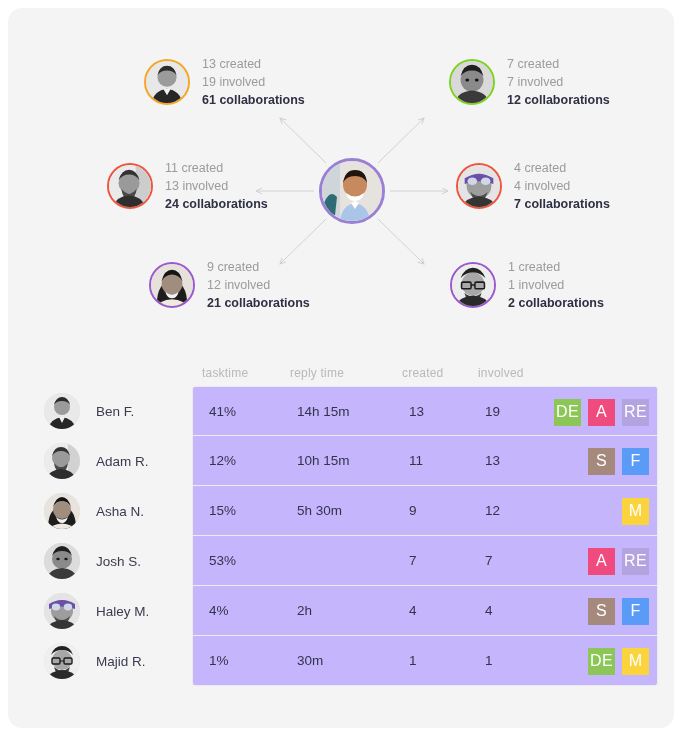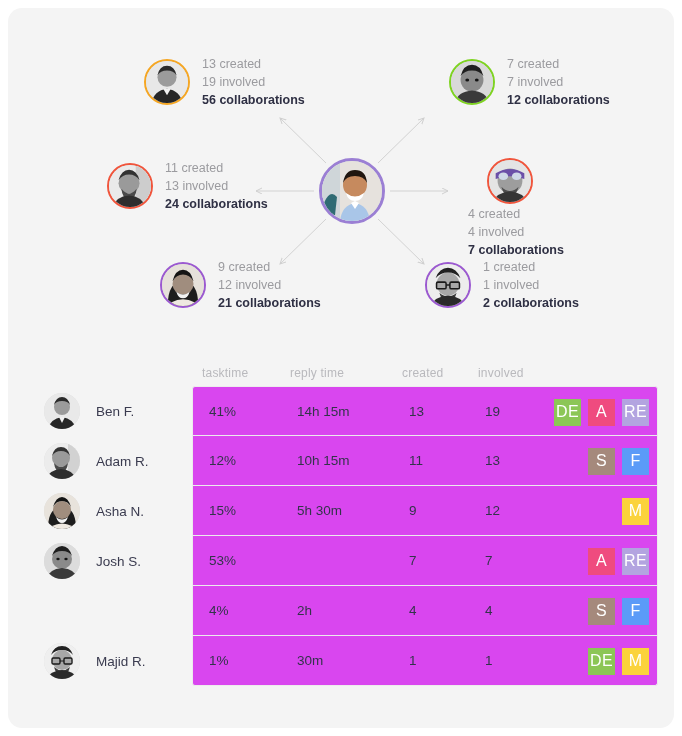--- a/index.html
+++ b/index.html
@@ -142,21 +142,21 @@
     color: #3a3b4f;
     white-space: nowrap;
   }
 
   .card {
     position: absolute;
     left: 184px;
     top: 0;
     width: 466px;
     height: 50px;
-    background: #d946ef;
+    background: #c4b5fd;
     box-sizing: border-box;
     border-left: 1px solid #ececec;
     border-right: 1px solid #ececec;
     border-bottom: 1px solid #ececec;
   }
   .row:first-child .card {
     border-top: 1px solid #ececec;
     border-top-left-radius: 3px;
     border-top-right-radius: 3px;
   }
@@ -244,21 +244,21 @@
           <rect width="44" height="44" fill="#e8e8e8"></rect>
           <circle cx="22" cy="17" r="10" fill="#9b9b9b"></circle>
           <path d="M12 15 q2 -10 10 -10 q8 0 10 10 q-3 -5 -10 -5 q-7 0 -10 5z" fill="#2b2b2b"></path>
           <path d="M6 44 q2 -13 16 -15 q14 2 16 15z" fill="#262626"></path>
           <path d="M18 29 l4 7 l4 -7z" fill="#f0f0f0"></path>
         </svg>
       </div>
       <div class="stats">
         <div class="stat-line">13 created</div>
         <div class="stat-line">19 involved</div>
-        <div class="stat-line total">56 collaborations</div>
+        <div class="stat-line total">61 collaborations</div>
       </div>
     </div>
 
     <div class="node" style="left:441px; top:46px;">
       <div class="avatar" style="width:46px;height:46px;border:2.5px solid #7ed321;">
         <svg class="ph" viewBox="0 0 44 44" preserveAspectRatio="xMidYMid slice">
           <rect width="44" height="44" fill="#d9d9d9"></rect>
           <circle cx="22" cy="20" r="12" fill="#8a8a8a"></circle>
           <path d="M10 16 q3 -12 12 -12 q9 0 12 12 q-4 -6 -12 -6 q-8 0 -12 6z" fill="#1f1f1f"></path>
           <path d="M4 44 q3 -12 18 -13 q15 1 18 13z" fill="#3a3a3a"></path>
@@ -284,58 +284,58 @@
           <path d="M4 44 q3 -11 17 -12 q14 1 17 12z" fill="#2e2e2e"></path>
         </svg>
       </div>
       <div class="stats">
         <div class="stat-line">11 created</div>
         <div class="stat-line">13 involved</div>
         <div class="stat-line total">24 collaborations</div>
       </div>
     </div>
 
-    <div class="node" style="left:448px; top:150px;flex-direction:column;">
+    <div class="node" style="left:448px; top:150px;">
       <div class="avatar" style="width:46px;height:46px;border:2.5px solid #f0553c;">
         <svg class="ph" viewBox="0 0 44 44" preserveAspectRatio="xMidYMid slice">
           <rect width="44" height="44" fill="#e4e4e4"></rect>
           <circle cx="22" cy="22" r="13" fill="#9d9d9d"></circle>
           <path d="M7 14 q15 -9 30 0 l0 6 q-15 -6 -30 0z" fill="#6b4fa8"></path>
           <ellipse cx="15" cy="17" rx="5" ry="4" fill="#cfd8e8"></ellipse>
           <ellipse cx="29" cy="17" rx="5" ry="4" fill="#cfd8e8"></ellipse>
           <path d="M13 28 q9 9 18 0 q-2 9 -9 9 q-7 0 -9 -9z" fill="#4d4d4d"></path>
           <path d="M4 44 q4 -10 18 -11 q14 1 18 11z" fill="#353535"></path>
         </svg>
       </div>
       <div class="stats">
         <div class="stat-line">4 created</div>
         <div class="stat-line">4 involved</div>
         <div class="stat-line total">7 collaborations</div>
       </div>
     </div>
 
-    <div class="node" style="left:152px; top:249px;">
+    <div class="node" style="left:141px; top:249px;">
       <div class="avatar" style="width:46px;height:46px;border:2.5px solid #9b59d0;">
         <svg class="ph" viewBox="0 0 44 44" preserveAspectRatio="xMidYMid slice">
           <rect width="44" height="44" fill="#e6e1da"></rect>
           <path d="M6 44 q0 -26 16 -26 q16 0 16 26z" fill="#1d1d1d"></path>
           <circle cx="22" cy="21" r="11" fill="#a08d7e"></circle>
           <path d="M11 18 q3 -12 11 -12 q8 0 11 12 q-4 -7 -11 -7 q-7 0 -11 7z" fill="#141414"></path>
           <path d="M15 29 q7 6 14 0 q-2 7 -7 7 q-5 0 -7 -7z" fill="#f2f2f2"></path>
           <path d="M10 40 q12 -6 24 0 l0 4 l-24 0z" fill="#efe9e1"></path>
         </svg>
       </div>
       <div class="stats">
         <div class="stat-line">9 created</div>
         <div class="stat-line">12 involved</div>
         <div class="stat-line total">21 collaborations</div>
       </div>
     </div>
 
-    <div class="node" style="left:417px; top:249px;">
+    <div class="node" style="left:442px; top:249px;">
       <div class="avatar" style="width:46px;height:46px;border:2.5px solid #9b59d0;">
         <svg class="ph" viewBox="0 0 44 44" preserveAspectRatio="xMidYMid slice">
           <rect width="44" height="44" fill="#ededed"></rect>
           <circle cx="22" cy="21" r="12" fill="#a8a8a8"></circle>
           <path d="M9 15 q4 -11 13 -11 q9 0 13 11 q-5 -6 -13 -6 q-8 0 -13 6z" fill="#212121"></path>
           <rect x="10" y="19" width="10" height="7" rx="1.5" fill="none" stroke="#1a1a1a" stroke-width="1.6"></rect>
           <rect x="24" y="19" width="10" height="7" rx="1.5" fill="none" stroke="#1a1a1a" stroke-width="1.6"></rect>
           <line x1="20" y1="22" x2="24" y2="22" stroke="#1a1a1a" stroke-width="1.4"></line>
           <path d="M13 30 q9 8 18 0 q-2 9 -9 9 q-7 0 -9 -9z" fill="#3c3c3c"></path>
           <path d="M4 44 q4 -10 18 -11 q14 1 18 11z" fill="#2a2a2a"></path>
@@ -452,20 +452,34 @@
             <div class="cell c-tasktime">53%</div>
             <div class="cell c-created">7</div>
             <div class="cell c-involved">7</div>
             <div class="tags">
               <span class="tag" style="background:#ef4b7f">A</span>
               <span class="tag" style="background:#b3a4e0">RE</span>
             </div>
           </div>
         </div>
         <div class="row">
+          <div class="person">
+            <div class="pavatar">
+              <svg class="ph" viewBox="0 0 36 36" preserveAspectRatio="xMidYMid slice">
+                <rect width="36" height="36" fill="#e4e4e4"></rect>
+                <circle cx="18" cy="18" r="11" fill="#9d9d9d"></circle>
+                <path d="M5 11 q13 -8 26 0 l0 5 q-13 -5 -26 0z" fill="#6b4fa8"></path>
+                <ellipse cx="12" cy="14" rx="4.2" ry="3.4" fill="#cfd8e8"></ellipse>
+                <ellipse cx="24" cy="14" rx="4.2" ry="3.4" fill="#cfd8e8"></ellipse>
+                <path d="M10 23 q8 8 16 0 q-2 8 -8 8 q-6 0 -8 -8z" fill="#4d4d4d"></path>
+                <path d="M2 36 q4 -8 16 -9 q12 1 16 9z" fill="#353535"></path>
+              </svg>
+            </div>
+            <div class="pname">Haley M.</div>
+          </div>
           <div class="card">
             <div class="cell c-tasktime">4%</div>
             <div class="cell c-reply">2h</div>
             <div class="cell c-created">4</div>
             <div class="cell c-involved">4</div>
             <div class="tags">
               <span class="tag" style="background:#a5897c">S</span>
               <span class="tag" style="background:#5b9bf8">F</span>
             </div>
           </div>

